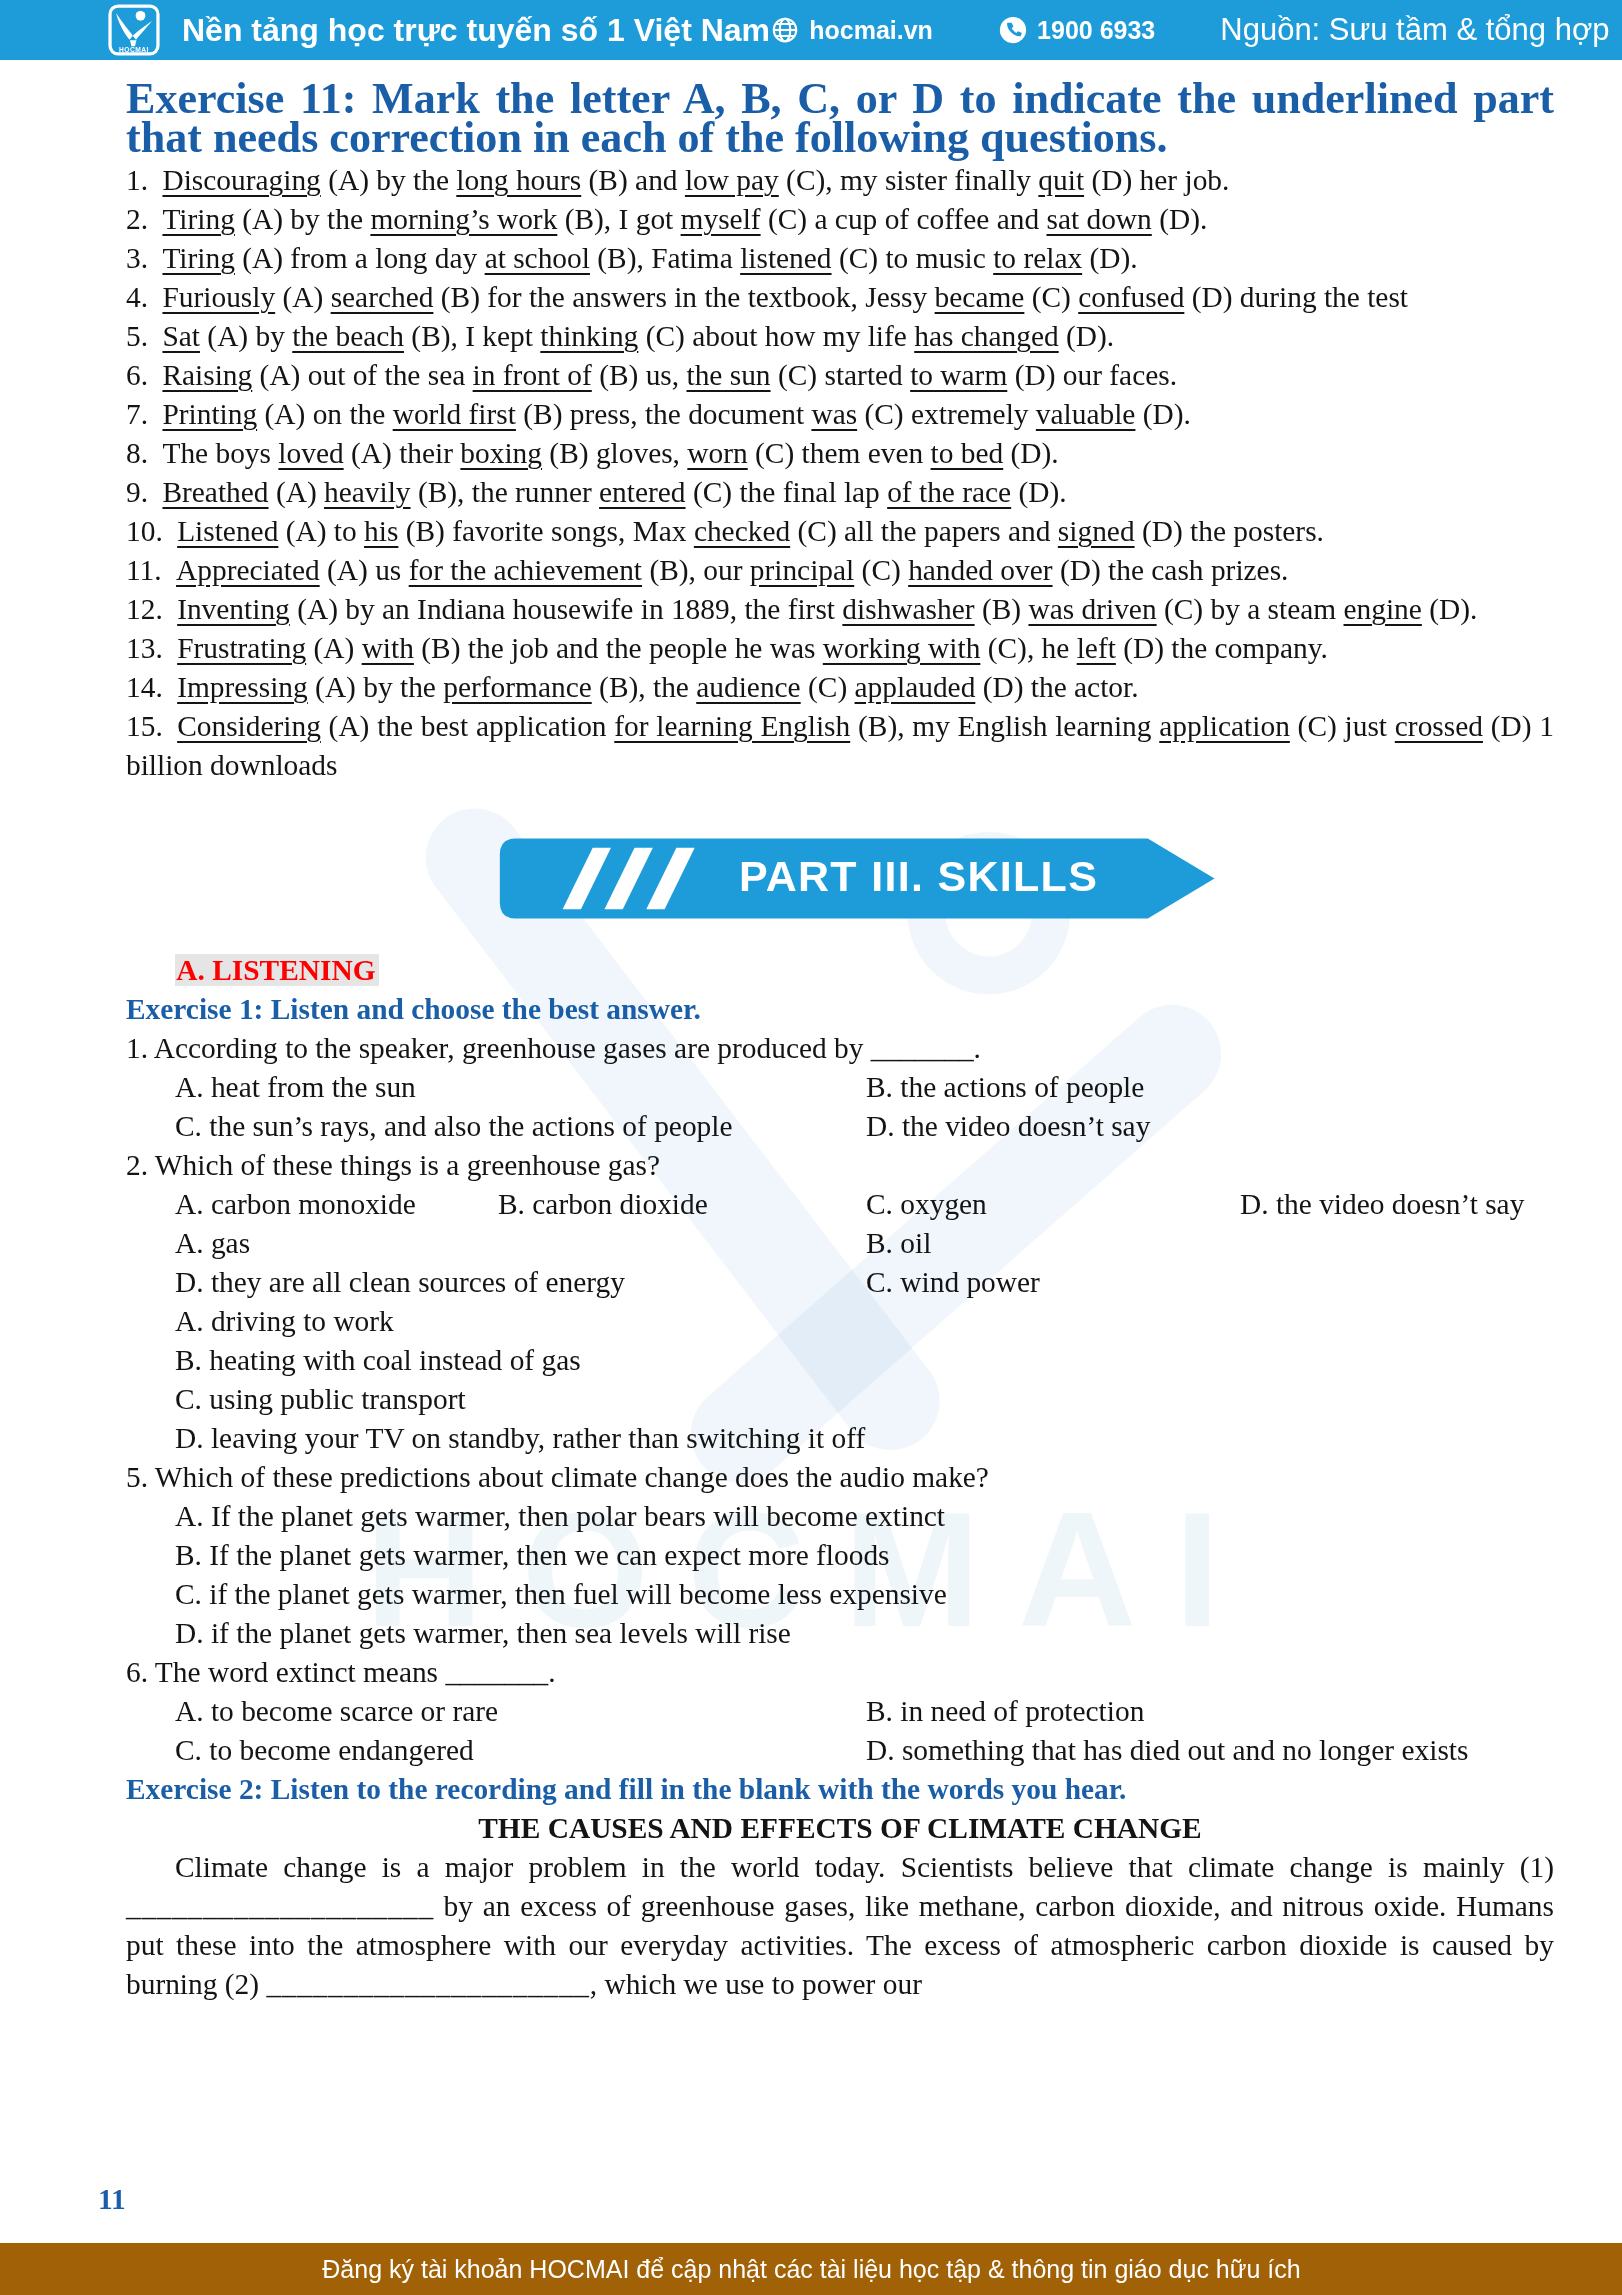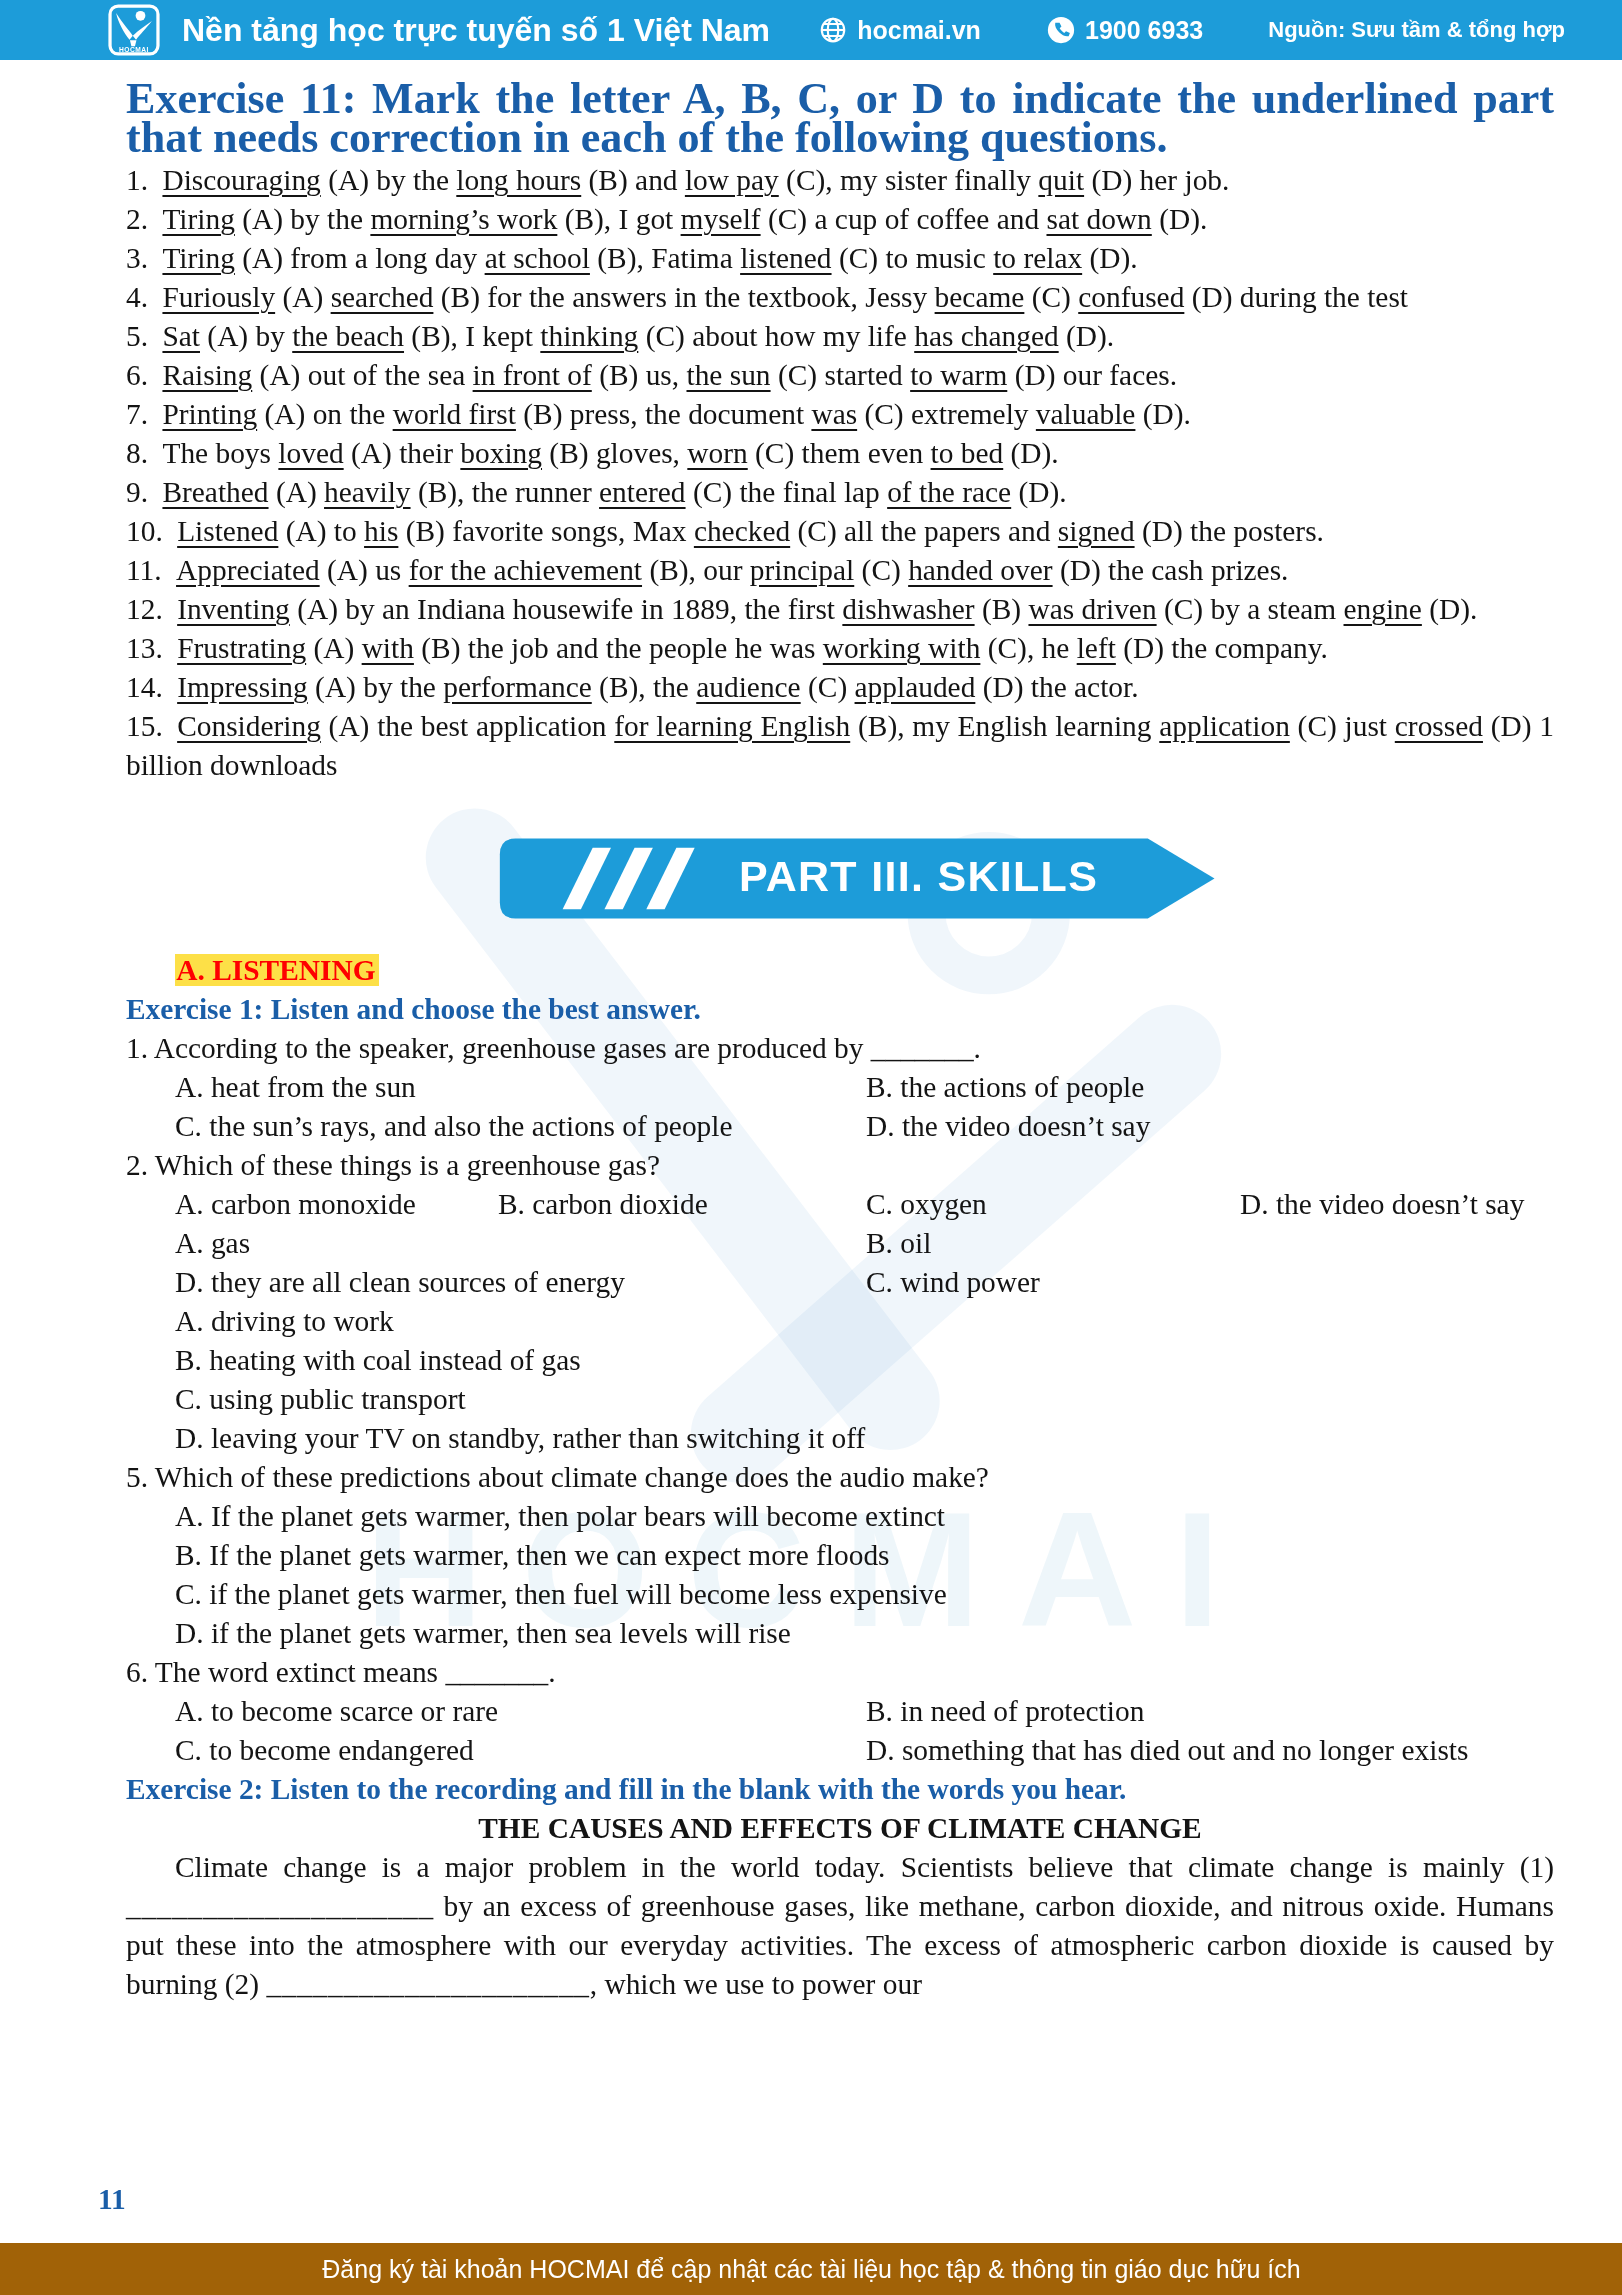--- a/index.html
+++ b/index.html
@@ -12,21 +12,21 @@
     position:absolute; top:0; left:0; right:0; height:60px; background:#1D9CD9;
     display:flex; align-items:center; padding:0 58px 0 108px;
     font-family:"Liberation Sans", sans-serif; color:#fff; z-index:3;
   }
   .logo { width:52px; height:52px; flex:none; }
   .tagline { font-size:32px; font-weight:bold; margin-left:22px; white-space:nowrap; }
   .hgroup { display:flex; align-items:flex-end; font-size:25px; font-weight:bold; white-space:nowrap; }
   .hgroup.first { margin-left:auto; }
   .hgroup + .hgroup, .hsource { margin-left:65px; }
   .hicon { width:30px; height:30px; margin-right:9.2px; flex:none; }
-  .hsource { font-size:22px; font-weight:bold; white-space:nowrap; }
+  .hsource { font-size:31px; font-weight:normal; white-space:nowrap; }
 
   .botbar {
     position:absolute; left:0; right:0; bottom:0; height:52px; background:#a16207;
     display:flex; align-items:center; justify-content:center;
     font-family:"Liberation Sans", sans-serif; color:#fff; font-size:25px; z-index:3;
   }
 
   
   .watermark { position:absolute; top:779px; left:50%; transform:translateX(-50%); z-index:1; text-align:center; }
   .wm-letters {
@@ -45,21 +45,21 @@
   .banner { position:relative; width:753px; height:85px; margin:51px auto 30px auto; }
   .banner svg { position:absolute; inset:0; }
   .banner-label {
     position:absolute; left:249px; right:92px; top:0; bottom:3.9px;
     display:flex; align-items:center; justify-content:center;
     color:#fff; font-family:"Liberation Sans", sans-serif; font-weight:bold;
     font-size:43px; letter-spacing:1.3px; white-space:nowrap;
   }
 
   .listening-line { margin-left:49px; }
-  .hl { background:#fde047; color:#FE0000; font-weight:bold; padding:0 3.9px 0 1.3px; }
+  .hl { background:#e5e5e5; color:#FE0000; font-weight:bold; padding:0 3.9px 0 1.3px; }
   .blue-h { color:#1A5EA8; font-weight:bold; font-size:29.4px; line-height:39px; }
 
   .stem { }
   .opts { margin-left:49px; display:grid; }
   .cols-1 { grid-template-columns:1fr; }
   .cols-2 { grid-template-columns:691px 1fr; }
   .cols-4 { grid-template-columns:323px 368px 374px 1fr; }
   .opt { white-space:nowrap; }
   .cols-1 .opt, .cols-2 .opt { white-space:normal; }
 

